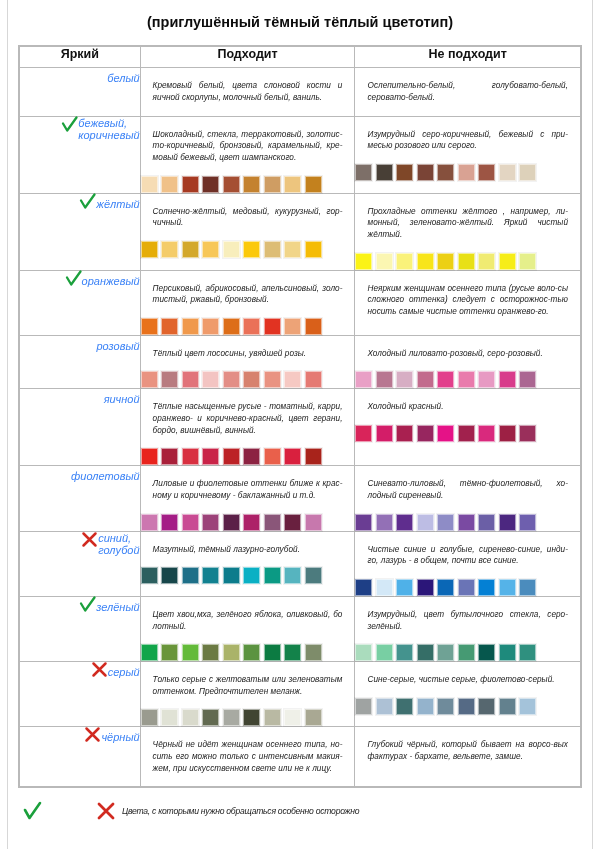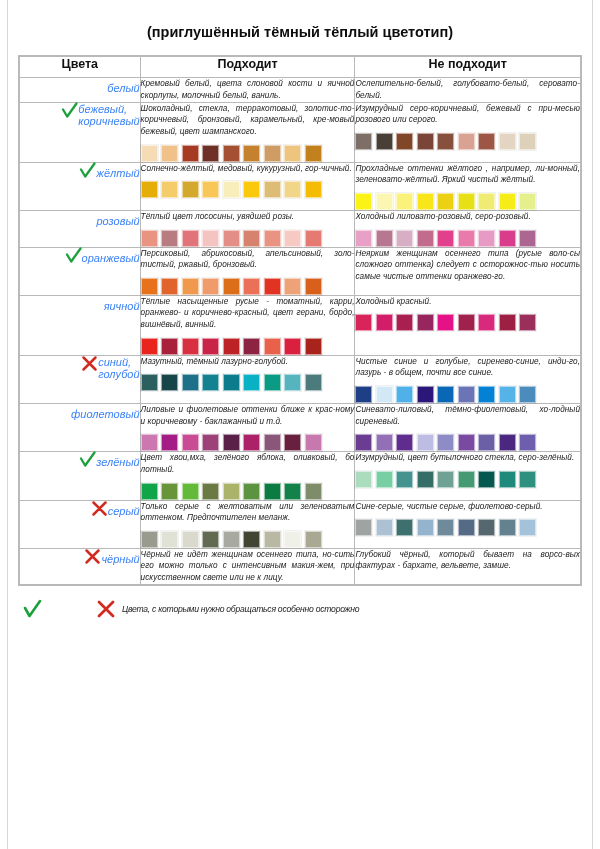--- a/index.html
+++ b/index.html
@@ -25,21 +25,21 @@
     font-size: 20.5px;
     font-weight: bold;
     letter-spacing: -0.2px;
     line-height: 1.12;
     color: #0d0d0d;
   }
   .title-sub {
     font-size: 14.5px;
     font-weight: bold;
     line-height: 1.2;
-    margin-top: 10px;
+    margin-top: 0;
     color: #0d0d0d;
     text-align: center;
   }
 
   
   .table-wrap {
     margin: 8px 18px 0 18px;
     border: 1px solid #b9b9b9;
     box-sizing: border-box;
   }
@@ -100,21 +100,21 @@
   .desc-cell {
     padding: 8px 8px 7px 8px;
   }
   .desc-text {
     font-family: "Liberation Sans", "DejaVu Sans", sans-serif;
     font-style: italic;
     font-size: 8.2px;
     line-height: 1.42;
     text-align: justify;
     color: #1a1a1a;
-    margin: 0;
+    margin: 12px;
     letter-spacing: 0.05px;
   }
 
   
   .swatches {
     display: flex;
     gap: 3.5px;
     margin-top: 7px;
     flex-wrap: nowrap;
   }
@@ -176,21 +176,21 @@
 
 <div class="table-wrap">
   <table class="ctable">
     <colgroup>
       <col class="c-name">
         <col class="c-good">
         <col class="c-bad">
     </colgroup>
     <thead>
       <tr>
-        <th>Цвета</th>
+        <th>Яркий</th>
         <th>Подходит</th>
         <th>Не подходит</th>
       </tr>
     </thead>
     <tbody id="table-body">
         <tr>
           <td class="name-cell"><span class="name-inner"><span class="color-name">белый</span></span></td>
           <td class="desc-cell">
             <p class="desc-text">Кремовый  белый,  цвета  слоновой  кости  и яичной скорлупы, молочный белый, ваниль.</p>
           </td>
@@ -262,20 +262,44 @@
               <span class="sw" style="background:#f8e51a"></span>
               <span class="sw" style="background:#ecd014"></span>
               <span class="sw" style="background:#e8e016"></span>
               <span class="sw" style="background:#f0eb72"></span>
               <span class="sw" style="background:#f6ed18"></span>
               <span class="sw" style="background:#e5ef8b"></span>
             </div>
           </td>
         </tr>
         <tr>
+          <td class="name-cell"><span class="name-inner"><span class="mark">
+                <svg viewBox="0 0 17 17" width="17" height="17" aria-hidden="true">
+                  <path d="M2 7.5 L6.2 14.5 L15.5 1.5" fill="none" stroke="#1ba03c" stroke-width="2.3" stroke-linecap="round" stroke-linejoin="round"></path>
+                </svg>
+              </span><span class="color-name">оранжевый</span></span></td>
+          <td class="desc-cell">
+            <p class="desc-text">Персиковый, абрикосовый, апельсиновый, золо-тистый, ржавый, бронзовый.</p>
+            <div class="swatches">
+              <span class="sw" style="background:#e8721c"></span>
+              <span class="sw" style="background:#e1642c"></span>
+              <span class="sw" style="background:#f0994c"></span>
+              <span class="sw" style="background:#ef9b6b"></span>
+              <span class="sw" style="background:#dd6e19"></span>
+              <span class="sw" style="background:#ea7158"></span>
+              <span class="sw" style="background:#e13322"></span>
+              <span class="sw" style="background:#eda377"></span>
+              <span class="sw" style="background:#d9601a"></span>
+            </div>
+          </td>
+          <td class="desc-cell">
+            <p class="desc-text">Неярким женщинам осеннего типа (русые воло-сы сложного оттенка)  следует с осторожнос-тью носить самые чистые оттенки оранжево-го.</p>
+          </td>
+        </tr>
+        <tr>
           <td class="name-cell"><span class="name-inner"><span class="color-name">розовый</span></span></td>
           <td class="desc-cell">
             <p class="desc-text">Тёплый цвет лососины, увядшей розы.</p>
             <div class="swatches">
               <span class="sw" style="background:#e99381"></span>
               <span class="sw" style="background:#b87b80"></span>
               <span class="sw" style="background:#e1737a"></span>
               <span class="sw" style="background:#f3c4c2"></span>
               <span class="sw" style="background:#e38e86"></span>
               <span class="sw" style="background:#d7826e"></span>
@@ -293,44 +317,20 @@
               <span class="sw" style="background:#c26b8d"></span>
               <span class="sw" style="background:#e23f8c"></span>
               <span class="sw" style="background:#e97bac"></span>
               <span class="sw" style="background:#e79ac3"></span>
               <span class="sw" style="background:#d83c8b"></span>
               <span class="sw" style="background:#ab6792"></span>
             </div>
           </td>
         </tr>
         <tr>
-          <td class="name-cell"><span class="name-inner"><span class="mark">
-                <svg viewBox="0 0 17 17" width="17" height="17" aria-hidden="true">
-                  <path d="M2 7.5 L6.2 14.5 L15.5 1.5" fill="none" stroke="#1ba03c" stroke-width="2.3" stroke-linecap="round" stroke-linejoin="round"></path>
-                </svg>
-              </span><span class="color-name">оранжевый</span></span></td>
-          <td class="desc-cell">
-            <p class="desc-text">Персиковый, абрикосовый, апельсиновый, золо-тистый, ржавый, бронзовый.</p>
-            <div class="swatches">
-              <span class="sw" style="background:#e8721c"></span>
-              <span class="sw" style="background:#e1642c"></span>
-              <span class="sw" style="background:#f0994c"></span>
-              <span class="sw" style="background:#ef9b6b"></span>
-              <span class="sw" style="background:#dd6e19"></span>
-              <span class="sw" style="background:#ea7158"></span>
-              <span class="sw" style="background:#e13322"></span>
-              <span class="sw" style="background:#eda377"></span>
-              <span class="sw" style="background:#d9601a"></span>
-            </div>
-          </td>
-          <td class="desc-cell">
-            <p class="desc-text">Неярким женщинам осеннего типа (русые воло-сы сложного оттенка)  следует с осторожнос-тью носить самые чистые оттенки оранжево-го.</p>
-          </td>
-        </tr>
-        <tr>
           <td class="name-cell"><span class="name-inner"><span class="color-name">яичной</span></span></td>
           <td class="desc-cell">
             <p class="desc-text">Тёплые насыщенные русые - томатный, карри, оранжево- и коричнево-красный, цвет герани, бордо, вишнёвый, винный.</p>
             <div class="swatches">
               <span class="sw" style="background:#e8241d"></span>
               <span class="sw" style="background:#a9203a"></span>
               <span class="sw" style="background:#d83041"></span>
               <span class="sw" style="background:#c92448"></span>
               <span class="sw" style="background:#bc2226"></span>
               <span class="sw" style="background:#8c2342"></span>
@@ -348,20 +348,51 @@
               <span class="sw" style="background:#97265f"></span>
               <span class="sw" style="background:#e51287"></span>
               <span class="sw" style="background:#a1214d"></span>
               <span class="sw" style="background:#d9297d"></span>
               <span class="sw" style="background:#9d2044"></span>
               <span class="sw" style="background:#9a2f5b"></span>
             </div>
           </td>
         </tr>
         <tr>
+          <td class="name-cell"><span class="name-inner"><span class="color-name">фиолетовый</span></span></td>
+          <td class="desc-cell">
+            <p class="desc-text">Лиловые и фиолетовые оттенки ближе к крас-ному и коричневому  -  баклажанный и т.д.</p>
+            <div class="swatches">
+              <span class="sw" style="background:#cc77b0"></span>
+              <span class="sw" style="background:#a41d86"></span>
+              <span class="sw" style="background:#c94b93"></span>
+              <span class="sw" style="background:#9c4279"></span>
+              <span class="sw" style="background:#5b2048"></span>
+              <span class="sw" style="background:#ad2168"></span>
+              <span class="sw" style="background:#8a5679"></span>
+              <span class="sw" style="background:#69203f"></span>
+              <span class="sw" style="background:#c778ad"></span>
+            </div>
+          </td>
+          <td class="desc-cell">
+            <p class="desc-text">Синевато-лиловый,  тёмно-фиолетовый,  хо-лодный сиреневый.</p>
+            <div class="swatches">
+              <span class="sw" style="background:#6a3d93"></span>
+              <span class="sw" style="background:#9370b6"></span>
+              <span class="sw" style="background:#5f2d8e"></span>
+              <span class="sw" style="background:#bdbde4"></span>
+              <span class="sw" style="background:#8e8cc6"></span>
+              <span class="sw" style="background:#7a4aa2"></span>
+              <span class="sw" style="background:#6b5fa6"></span>
+              <span class="sw" style="background:#4c2780"></span>
+              <span class="sw" style="background:#6e5fae"></span>
+            </div>
+          </td>
+        </tr>
+        <tr>
           <td class="name-cell"><span class="name-inner"><span class="mark">
                 <svg viewBox="0 0 17 17" width="17" height="17" aria-hidden="true">
                   <path d="M2.5 2.5 L14.5 14.5 M14.5 2.5 L2.5 14.5" fill="none" stroke="#d12a20" stroke-width="2.5" stroke-linecap="round"></path>
                 </svg>
               </span><span class="color-name">синий,<br>голубой</span></span></td>
           <td class="desc-cell">
             <p class="desc-text">Мазутный, тёмный лазурно-голубой.</p>
             <div class="swatches">
               <span class="sw" style="background:#2c5f5f"></span>
               <span class="sw" style="background:#17464a"></span>
@@ -379,51 +410,20 @@
             <div class="swatches">
               <span class="sw" style="background:#1e3f86"></span>
               <span class="sw" style="background:#d3e8f7"></span>
               <span class="sw" style="background:#4fb1e8"></span>
               <span class="sw" style="background:#2b1679"></span>
               <span class="sw" style="background:#0a67b6"></span>
               <span class="sw" style="background:#6a74b6"></span>
               <span class="sw" style="background:#0480d4"></span>
               <span class="sw" style="background:#55b3e8"></span>
               <span class="sw" style="background:#4b8cbd"></span>
-            </div>
-          </td>
-        </tr>
-        <tr>
-          <td class="name-cell"><span class="name-inner"><span class="color-name">фиолетовый</span></span></td>
-          <td class="desc-cell">
-            <p class="desc-text">Лиловые и фиолетовые оттенки ближе к крас-ному и коричневому  -  баклажанный и т.д.</p>
-            <div class="swatches">
-              <span class="sw" style="background:#cc77b0"></span>
-              <span class="sw" style="background:#a41d86"></span>
-              <span class="sw" style="background:#c94b93"></span>
-              <span class="sw" style="background:#9c4279"></span>
-              <span class="sw" style="background:#5b2048"></span>
-              <span class="sw" style="background:#ad2168"></span>
-              <span class="sw" style="background:#8a5679"></span>
-              <span class="sw" style="background:#69203f"></span>
-              <span class="sw" style="background:#c778ad"></span>
-            </div>
-          </td>
-          <td class="desc-cell">
-            <p class="desc-text">Синевато-лиловый,  тёмно-фиолетовый,  хо-лодный сиреневый.</p>
-            <div class="swatches">
-              <span class="sw" style="background:#6a3d93"></span>
-              <span class="sw" style="background:#9370b6"></span>
-              <span class="sw" style="background:#5f2d8e"></span>
-              <span class="sw" style="background:#bdbde4"></span>
-              <span class="sw" style="background:#8e8cc6"></span>
-              <span class="sw" style="background:#7a4aa2"></span>
-              <span class="sw" style="background:#6b5fa6"></span>
-              <span class="sw" style="background:#4c2780"></span>
-              <span class="sw" style="background:#6e5fae"></span>
             </div>
           </td>
         </tr>
         <tr>
           <td class="name-cell"><span class="name-inner"><span class="mark">
                 <svg viewBox="0 0 17 17" width="17" height="17" aria-hidden="true">
                   <path d="M2 7.5 L6.2 14.5 L15.5 1.5" fill="none" stroke="#1ba03c" stroke-width="2.3" stroke-linecap="round" stroke-linejoin="round"></path>
                 </svg>
               </span><span class="color-name">зелёный</span></span></td>
           <td class="desc-cell">

